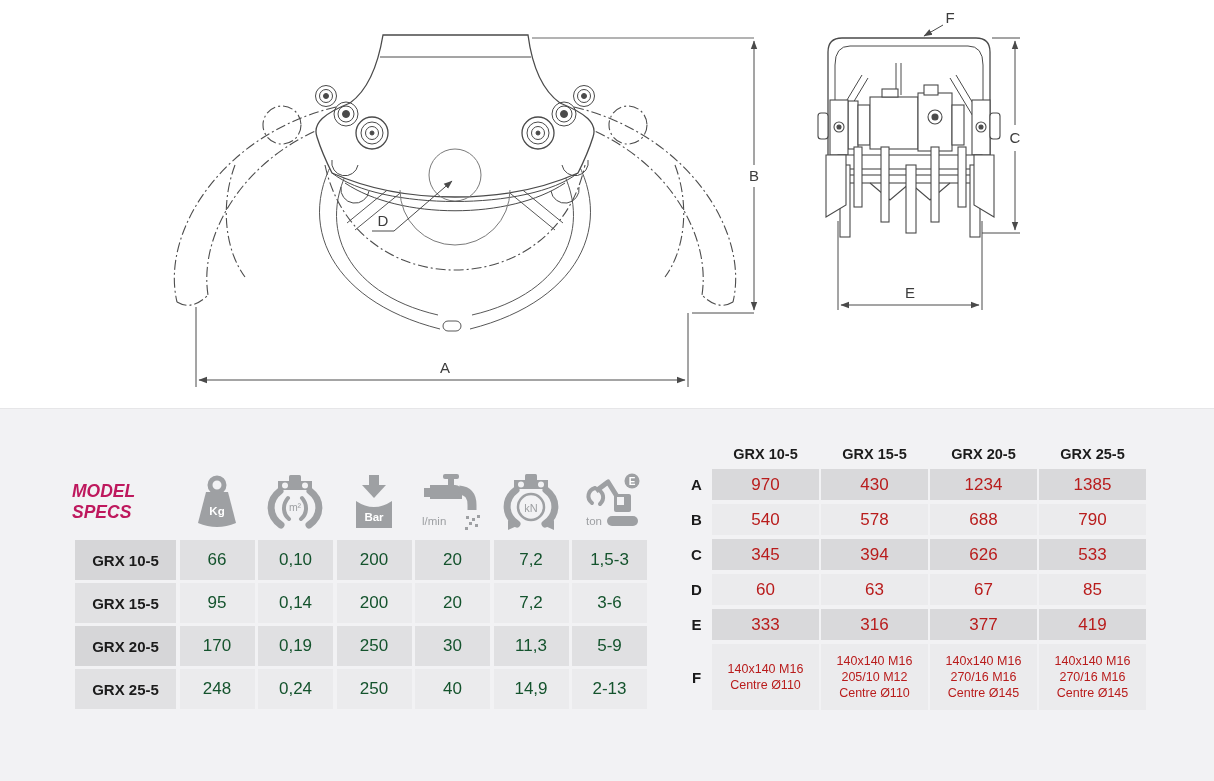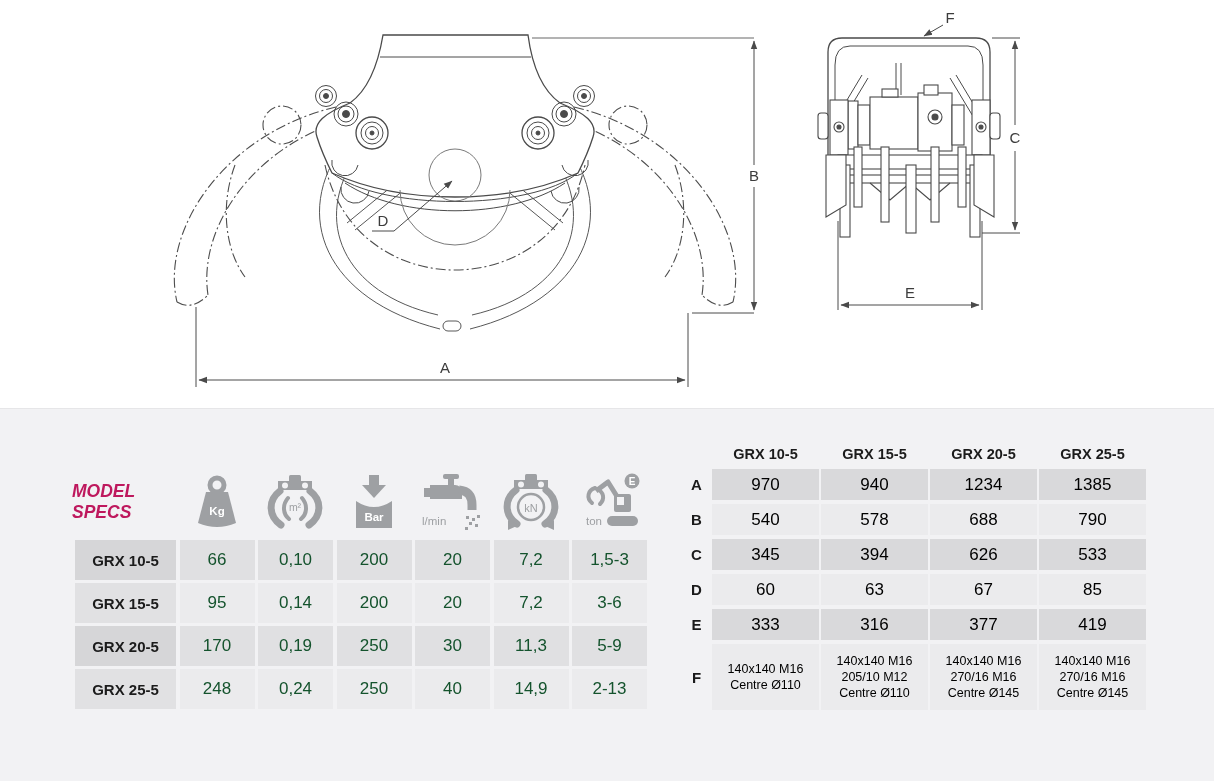--- a/index.html
+++ b/index.html
@@ -25,21 +25,21 @@
   .sg-val{font-size:17px;color:#14532d;}
   .bg-dl{background:#d6d6d8;} .bg-dv{background:#e0e0e2;}
   .bg-ll{background:#e1e1e3;} .bg-lv{background:#ebebed;}
 
   
   .dim-grid{position:absolute;left:683px;top:443px;display:grid;
             grid-template-columns:27px repeat(4,107px);
             grid-template-rows:22px repeat(5,31px) 66px;gap:4px 2px;}
   .dg-head{font-weight:700;font-size:14.5px;color:#1b1b1b;}
   .dg-rowlabel{font-weight:700;font-size:15px;color:#1b1b1b;}
-  .dg-val{font-size:17px;color:#000000;}
+  .dg-val{font-size:17px;color:#b91c1c;}
   .dg-f{font-size:12.5px;line-height:1.3;text-align:center;white-space:pre-line;}
   .bg-rd{background:#d9d9db;} .bg-rl{background:#ebebed;}
 
   .gray-ic{fill:#9ea0a3;}
   .gray-st{stroke:#9ea0a3;fill:none;}
 </style>
 </head>
 <body>
 
 <div class="page">
@@ -313,21 +313,21 @@
 
   <div class="dim-grid">
     <div class="cell"></div>
     <div class="cell dg-head">GRX 10-5</div>
     <div class="cell dg-head">GRX 15-5</div>
     <div class="cell dg-head">GRX 20-5</div>
     <div class="cell dg-head">GRX 25-5</div>
 
     <div class="cell dg-rowlabel">A</div>
     <div class="cell dg-val bg-rd">970</div>
-    <div class="cell dg-val bg-rd">940</div>
+    <div class="cell dg-val bg-rd">430</div>
     <div class="cell dg-val bg-rd">1234</div>
     <div class="cell dg-val bg-rd">1385</div>
 
     <div class="cell dg-rowlabel">B</div>
     <div class="cell dg-val bg-rl">540</div>
     <div class="cell dg-val bg-rl">578</div>
     <div class="cell dg-val bg-rl">688</div>
     <div class="cell dg-val bg-rl">790</div>
 
     <div class="cell dg-rowlabel">C</div>

